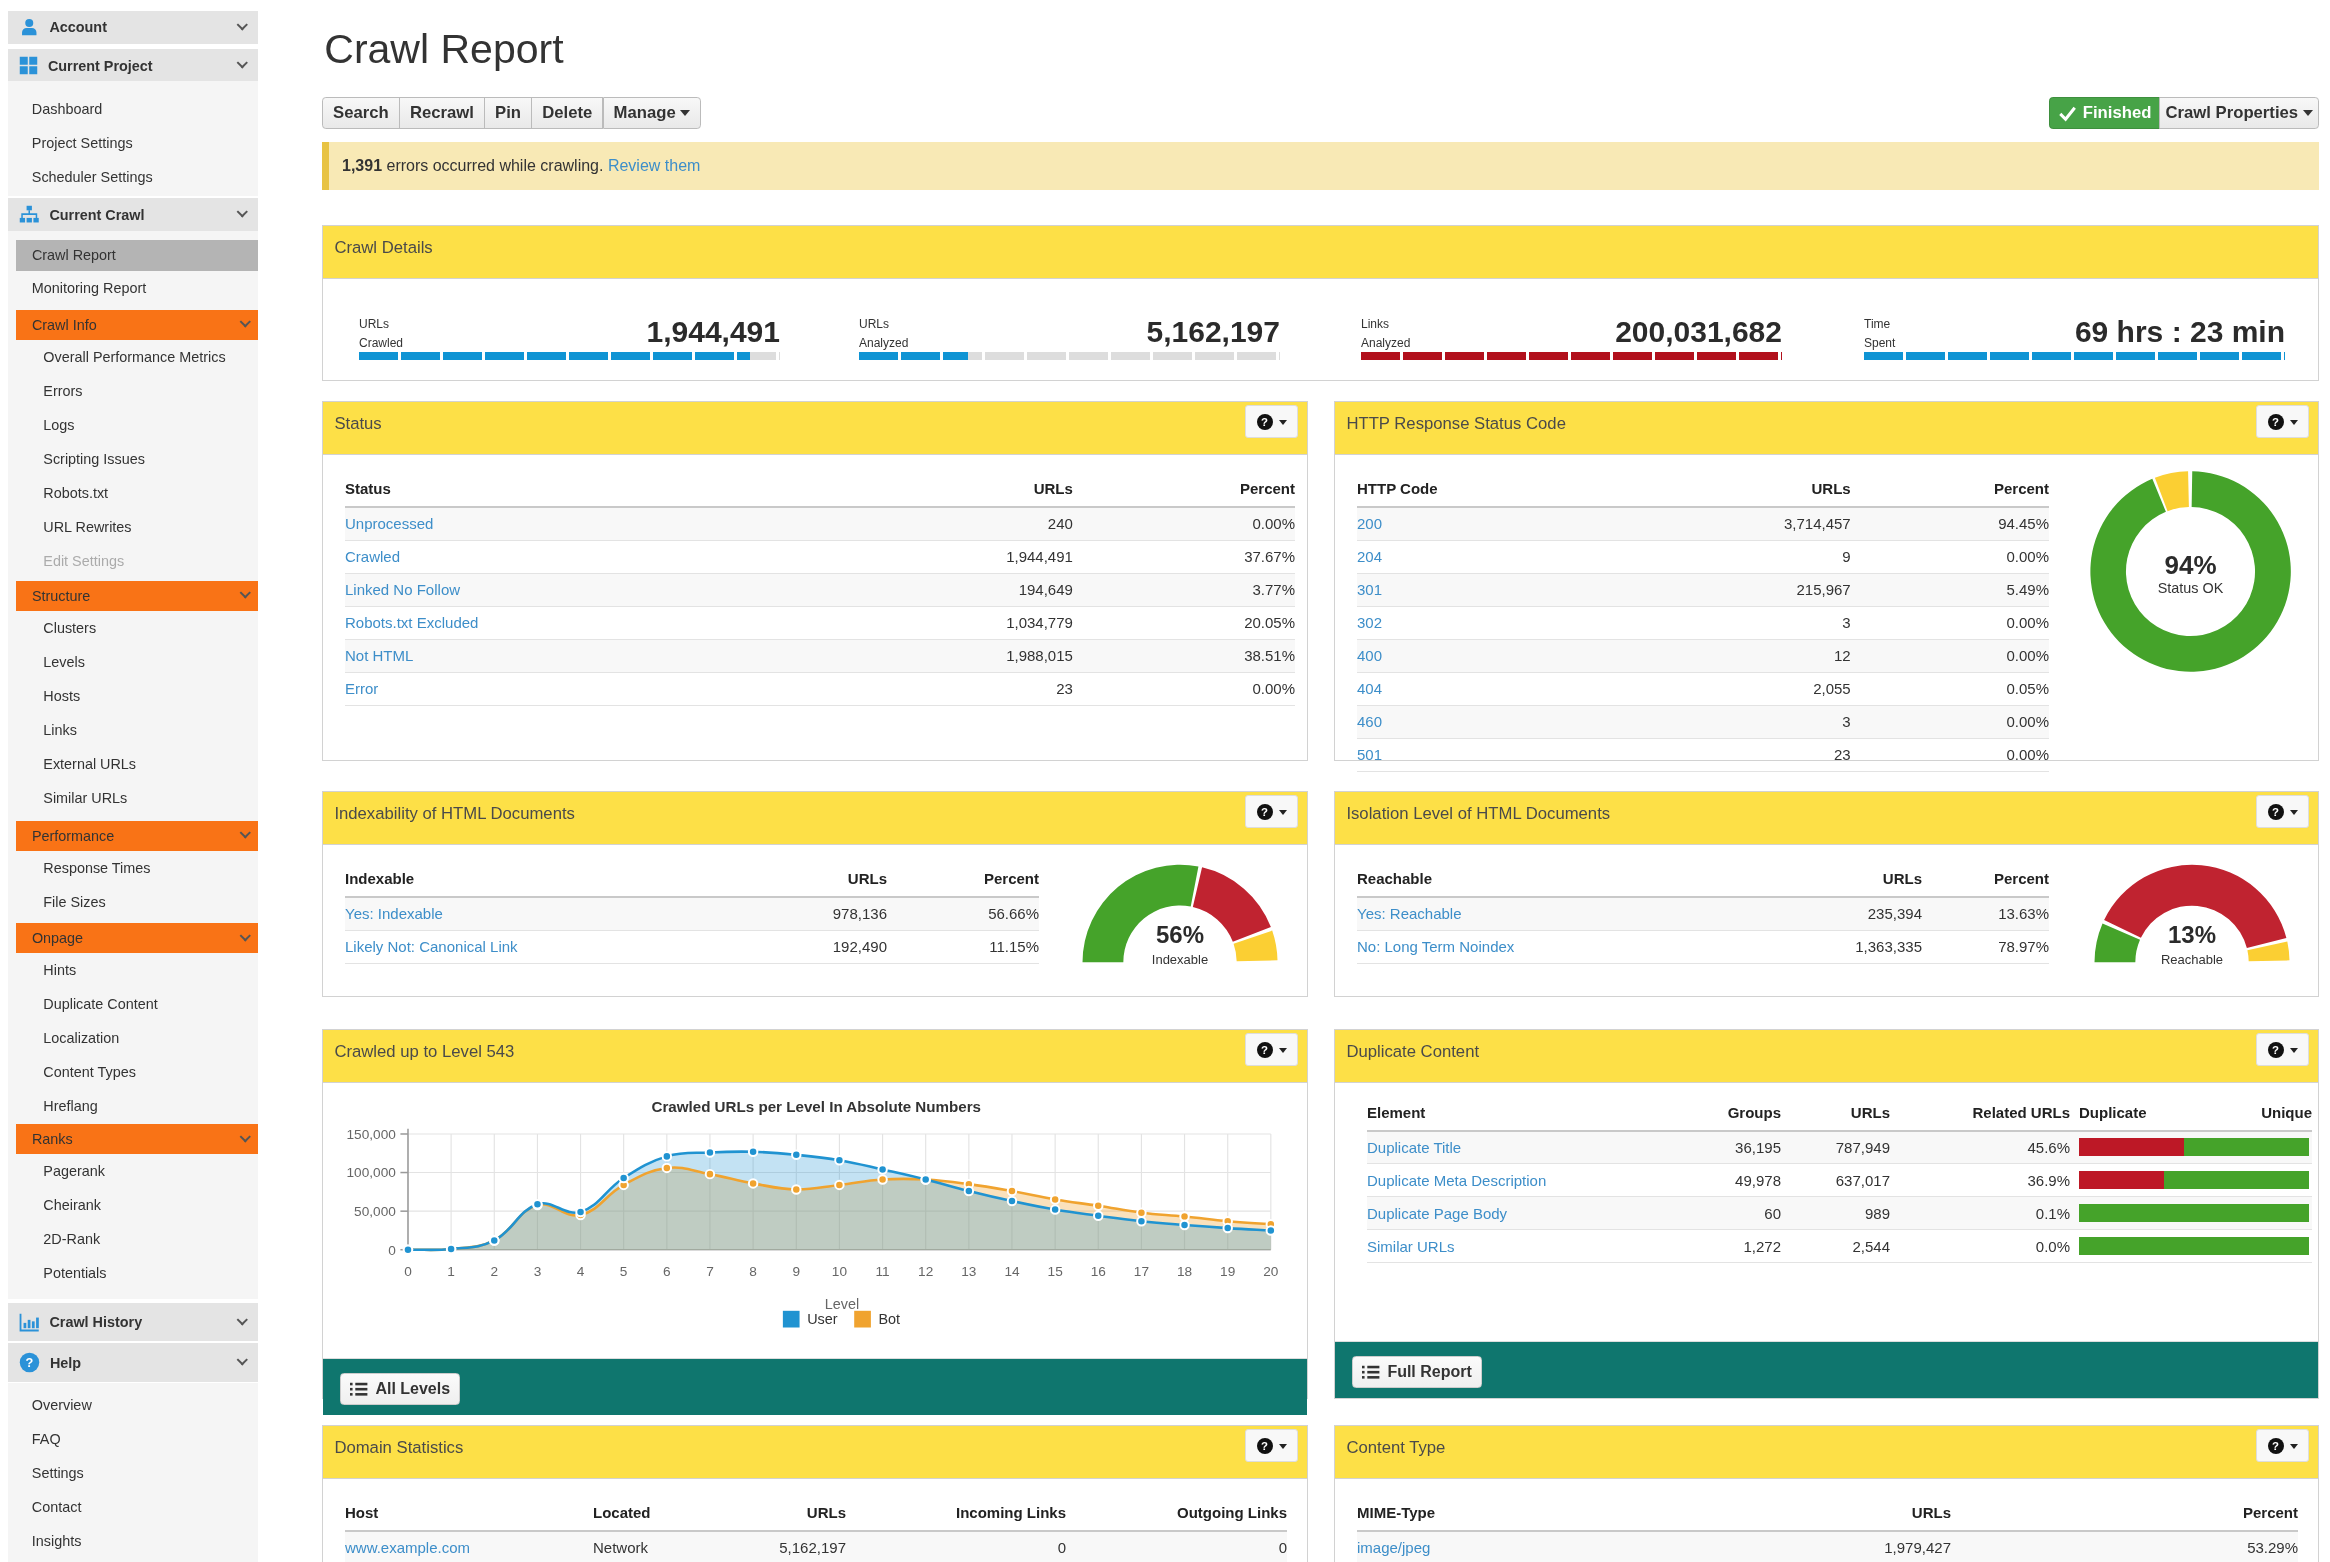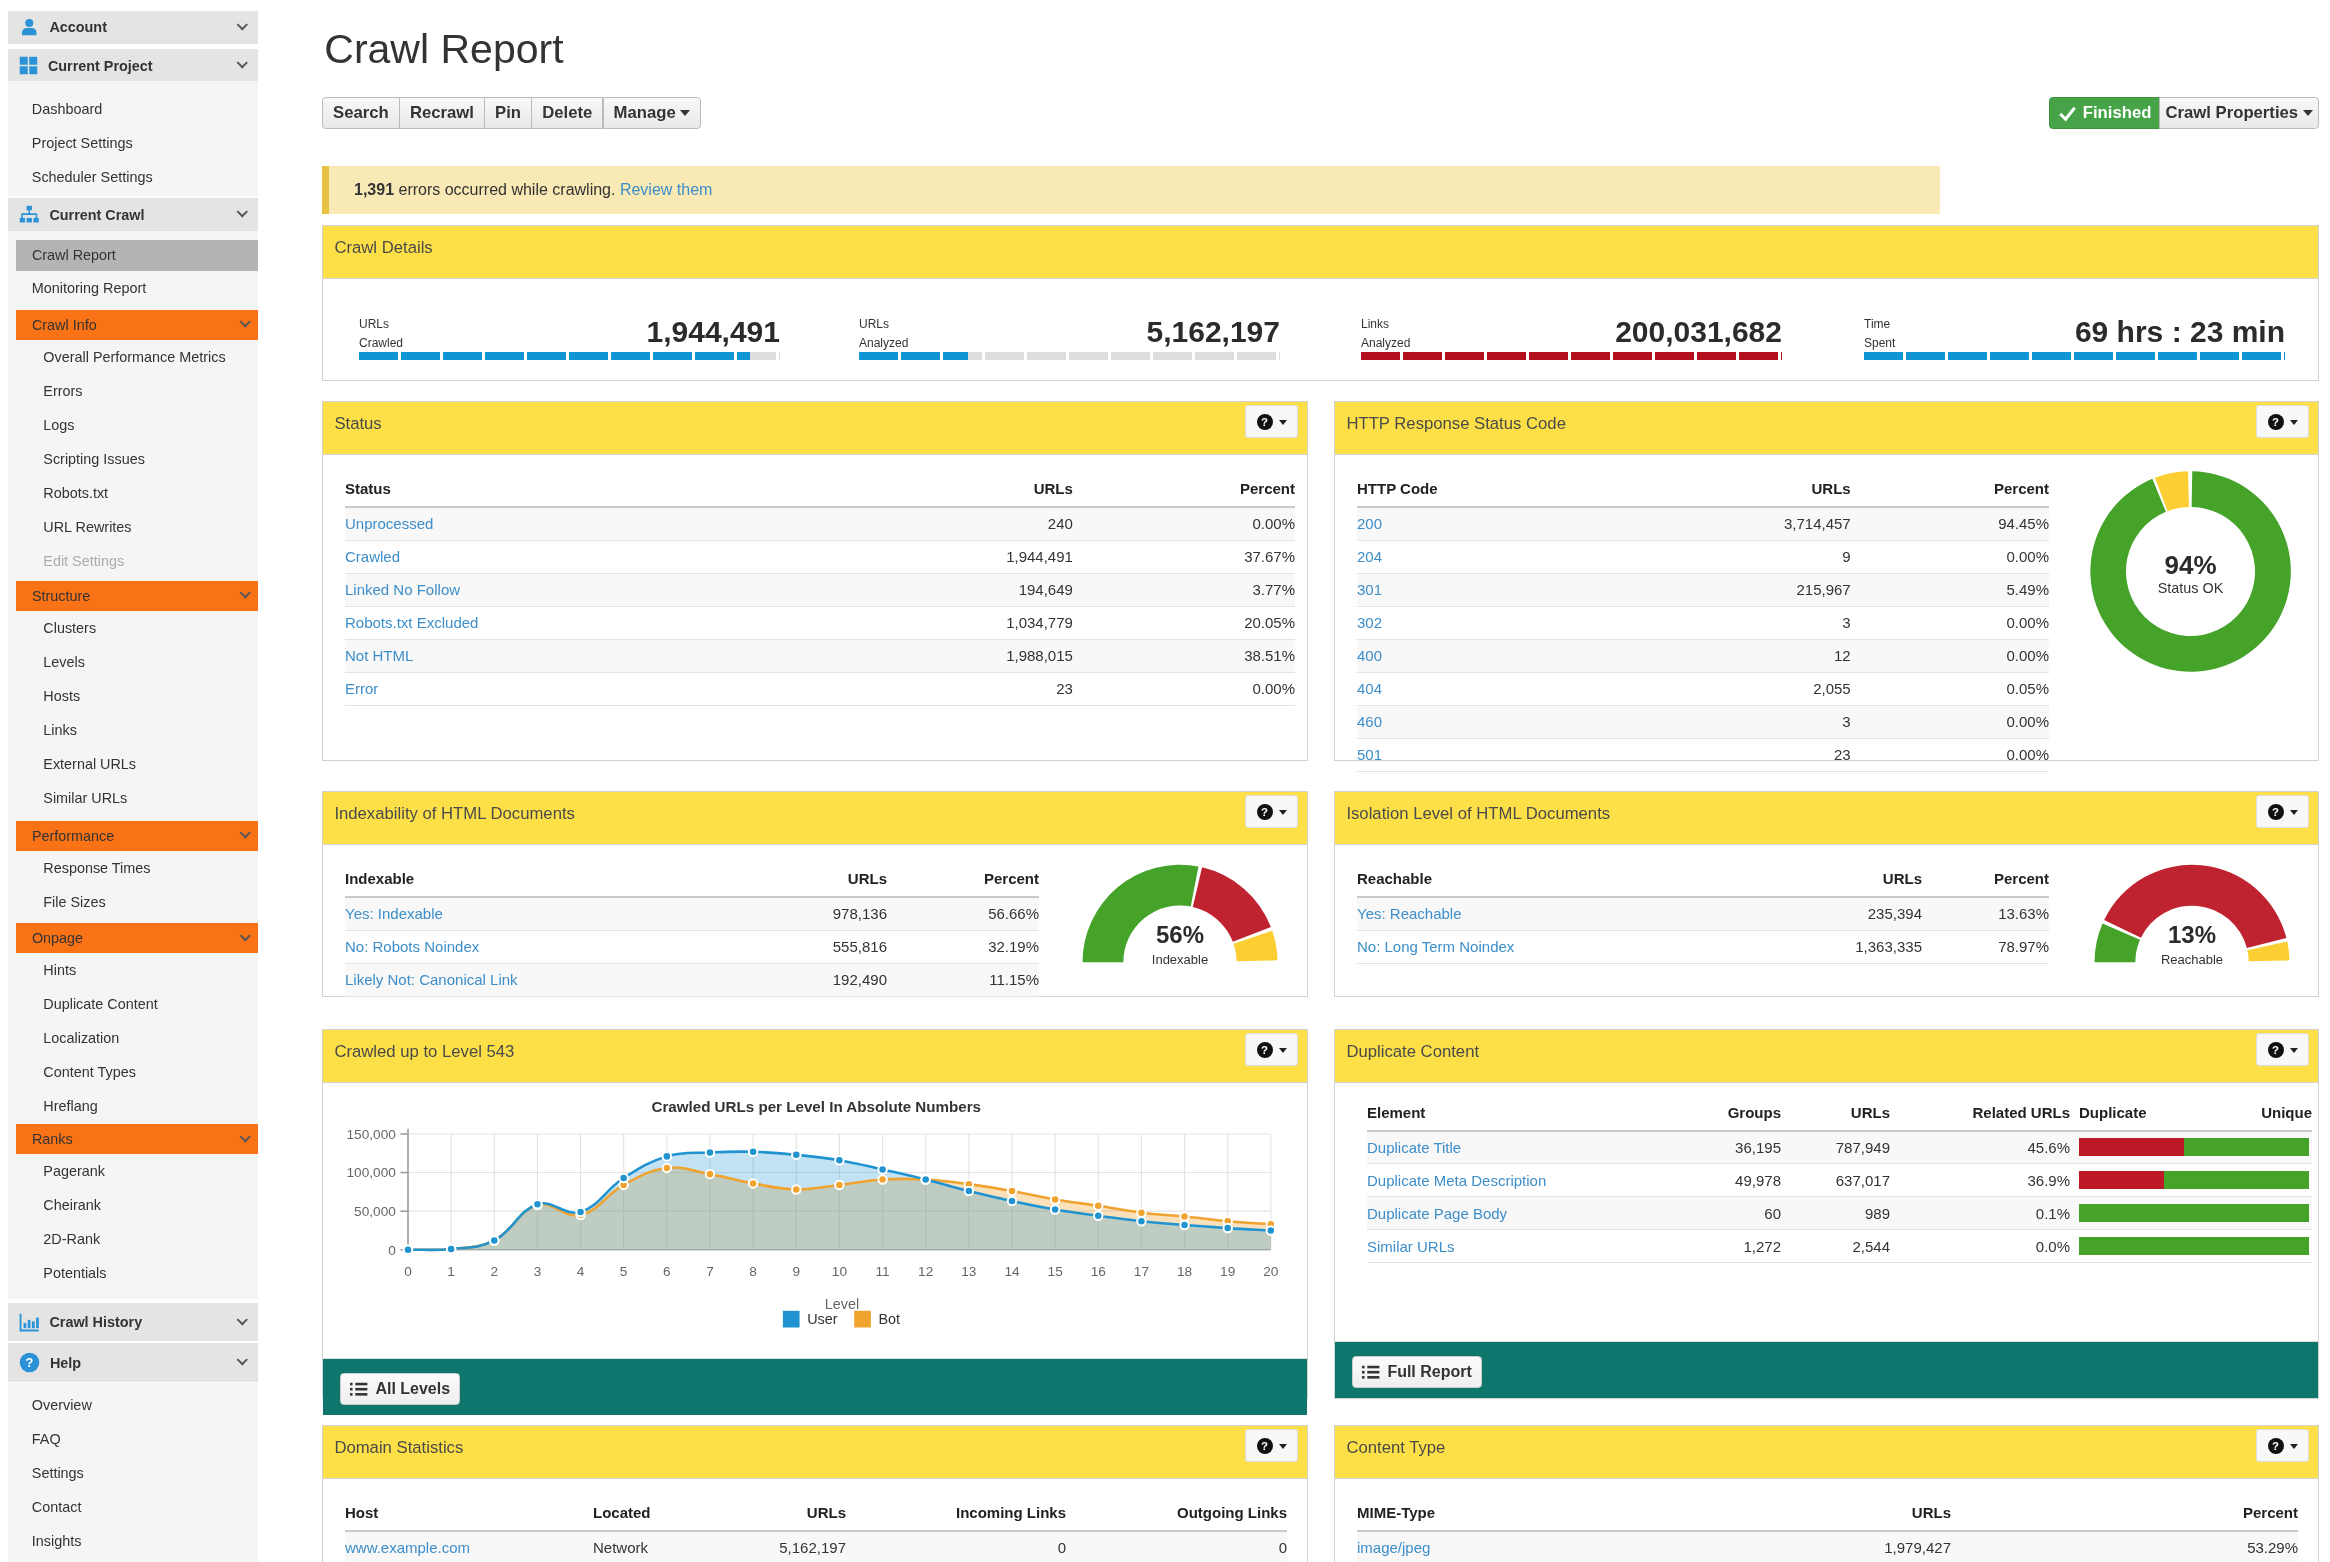--- a/index.html
+++ b/index.html
@@ -22,21 +22,21 @@
 h1{position:absolute;left:2.3px;top:26px;font-size:41px;font-weight:normal;color:#333}
 #toolbar{position:absolute;left:0;top:97px;width:1997px;height:32px}
 .btngroup{display:inline-flex}
 .btn{height:32px;line-height:30px;padding:0 10px;background:linear-gradient(#f8f8f8,#e9e9e9);border:0.8px solid #bbb;font-weight:bold;font-size:16.7px;color:#333;display:flex;align-items:center;border-radius:0}
 .btn+.btn{margin-left:-0.8px}
 .btngroup .btn:first-child{border-radius:3.8px 0 0 3.8px}
 .btngroup .btn:last-child{border-radius:0 3.8px 3.8px 0}
 .btn.green{background:#47a347;border-color:#3e8f3e;color:#fff}
 .crt{width:0;height:0;border-left:5.3px solid transparent;border-right:5.3px solid transparent;border-top:6px solid #333;display:inline-block}
 .btn.green svg{margin-top:1.5px}
-#alert{position:absolute;left:0;top:166px;width:1618px;height:48px;background:#f8e9b5;border-left:7.6px solid #e8c343;line-height:48px;padding-left:25px;font-size:16px;color:#333}
+#alert{position:absolute;left:0;top:142px;width:1997px;height:48px;background:#f8e9b5;border-left:7.6px solid #e8c343;line-height:48px;padding-left:13px;font-size:16px;color:#333}
 #alert a{color:#3d8ec9}
 
 .panel{position:absolute;border:0.8px solid #d2d2d2;background:#fff}
 .ph{height:53px;background:#fde047;border-bottom:0.8px solid #d2d2d2;font-size:16.7px;color:#4a4a4a;line-height:36px;padding:3.8px 0 0 11.4px;position:relative}
 .hb{position:absolute;right:9px;top:3px;width:53px;height:33px;background:#f8f8f8;border:0.8px solid #ddd;border-radius:3px;display:flex;align-items:center;justify-content:center}
 .qm{width:16px;height:16px;border-radius:50%;background:#111;color:#fff;font-weight:bold;font-size:11.4px;text-align:center;line-height:16px;display:inline-block}
 .hb .crt{margin-left:6px;border-top-color:#222;border-left-width:4.6px;border-right-width:4.6px;border-top-width:5.3px;margin-top:1.5px}
 
 .tbl{border-collapse:collapse;margin-top:15px;font-size:15px;table-layout:fixed}
 .tbl th{font-weight:bold;color:#222;padding:10px 0 9px;border-bottom:2.3px solid #c9c9c9}
@@ -363,25 +363,20 @@
               <th style="text-align:left">Indexable</th>
               <th style="text-align:right">URLs</th>
               <th style="text-align:right">Percent</th>
             </tr>
           </thead>
           <tbody>
             <tr>
               <td style="text-align:left"><a>Yes: Indexable</a></td>
               <td style="text-align:right">978,136</td>
               <td style="text-align:right">56.66%</td>
-            </tr>
-            <tr>
-              <td style="text-align:left"><a>No: Robots Noindex</a></td>
-              <td style="text-align:right">555,816</td>
-              <td style="text-align:right">32.19%</td>
             </tr>
             <tr>
               <td style="text-align:left"><a>Likely Not: Canonical Link</a></td>
               <td style="text-align:right">192,490</td>
               <td style="text-align:right">11.15%</td>
             </tr>
           </tbody>
         </table>
 <div style="position:absolute;left:759px;top:72px"><svg width="196" height="99" viewBox="0 0 259 131">
             <path d="M0.5,130.0A129,129 0 0 1 153.9,3.3L143.7,56.4A75,75 0 0 0 54.5,130.0Z" fill="#45a32a"></path>

